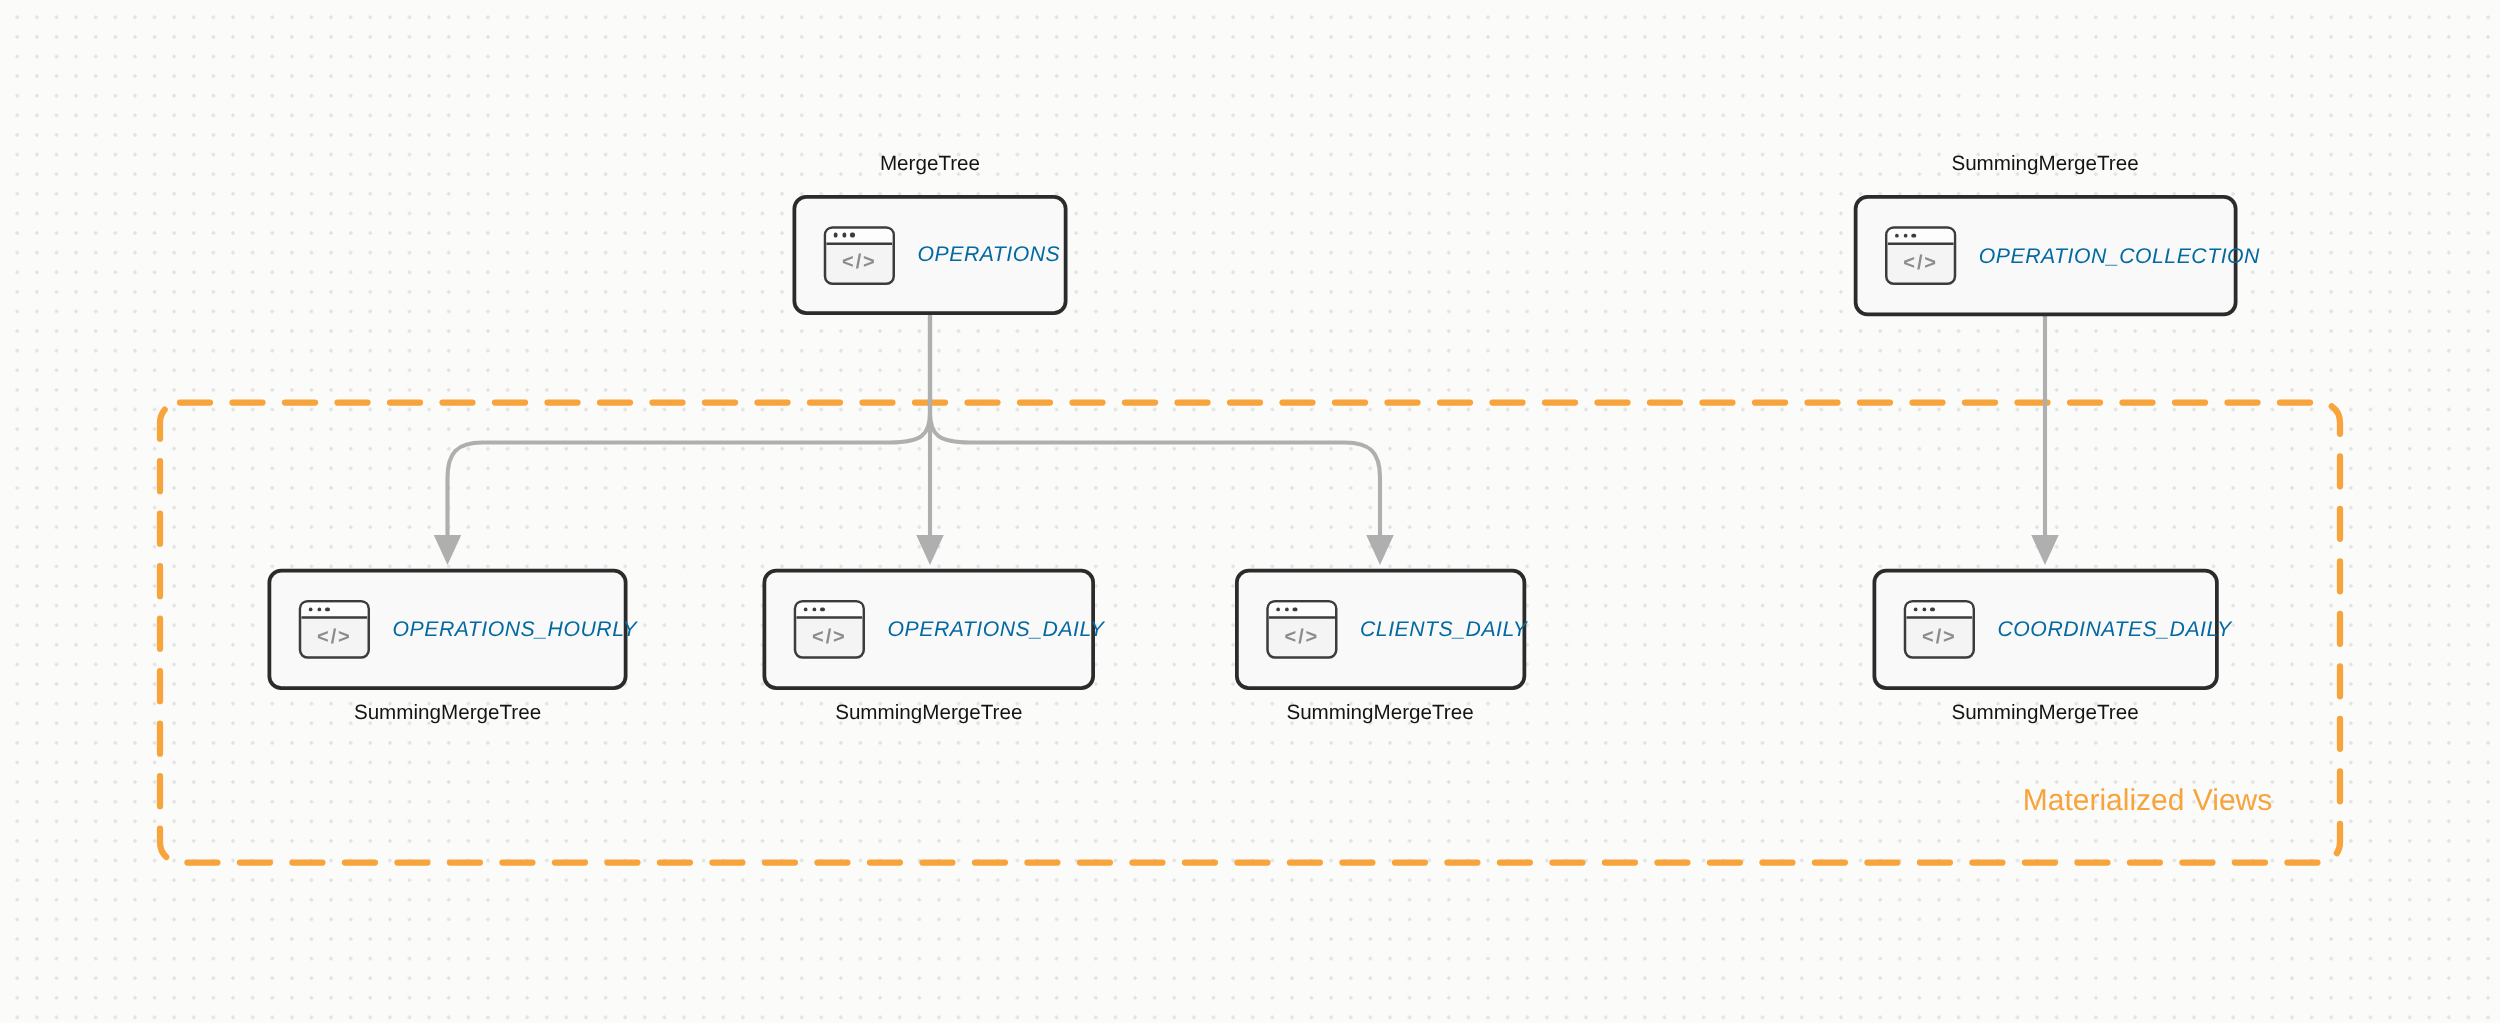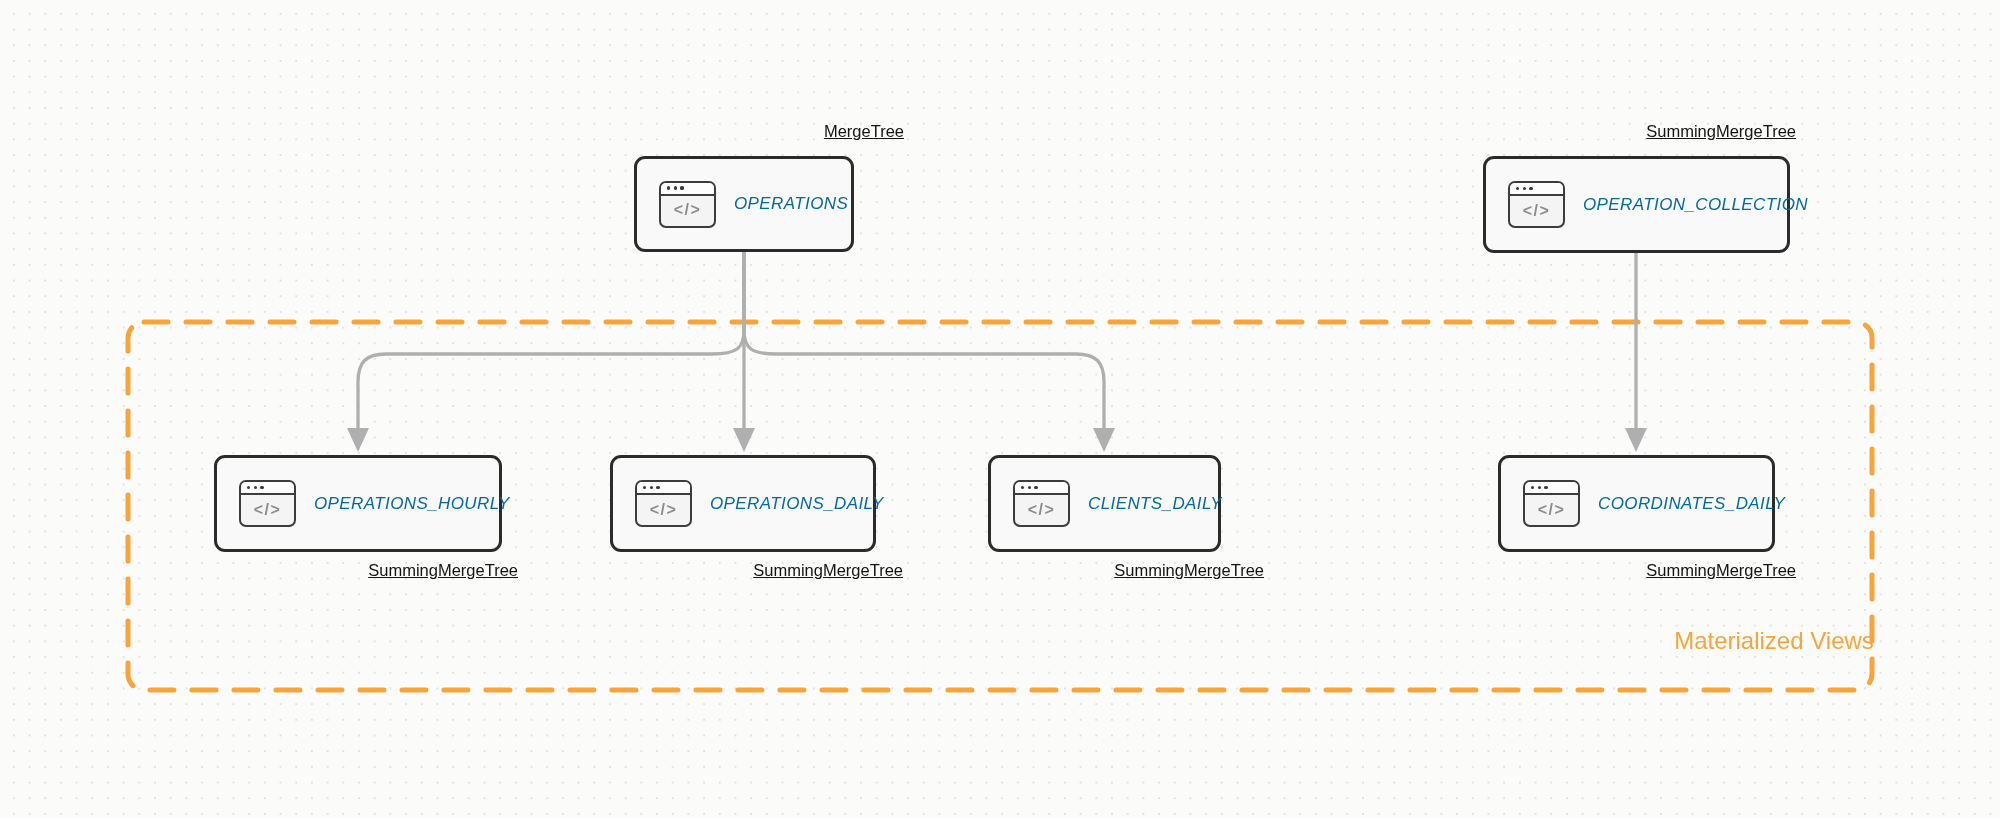--- a/index.html
+++ b/index.html
@@ -75,25 +75,24 @@
     justify-content: center;
     color: #8C8C8C;
     font-weight: bold;
     font-size: 16px;
     letter-spacing: 1.5px;
   }
 
   .engine-label {
     position: absolute;
     width: 320px;
-    text-align: right;
+    text-align: center;
     font-size: 16.5px;
     color: #141414;
     white-space: nowrap;
-    text-decoration: underline;
   }
 
   .region-label {
     position: absolute;
     width: 320px;
     text-align: center;
     font-size: 24px;
     color: #F7A43C;
     white-space: nowrap;
   }
@@ -194,15 +193,15 @@
       <div class="win-body">&lt;/&gt;</div>
     </div>
     <span class="node-title">COORDINATES_DAILY</span>
   </div>
 
   <div class="engine-label" style="left:198px; top:561px;">SummingMergeTree</div>
   <div class="engine-label" style="left:583px; top:561px;">SummingMergeTree</div>
   <div class="engine-label" style="left:944px; top:561px;">SummingMergeTree</div>
   <div class="engine-label" style="left:1476px; top:561px;">SummingMergeTree</div>
 
-  <div class="region-label" style="left:1614px; top:627px;">Materialized Views</div>
+  <div class="region-label" style="left:1558px; top:627px;">Materialized Views</div>
 
 </div>
 
 </body></html>

